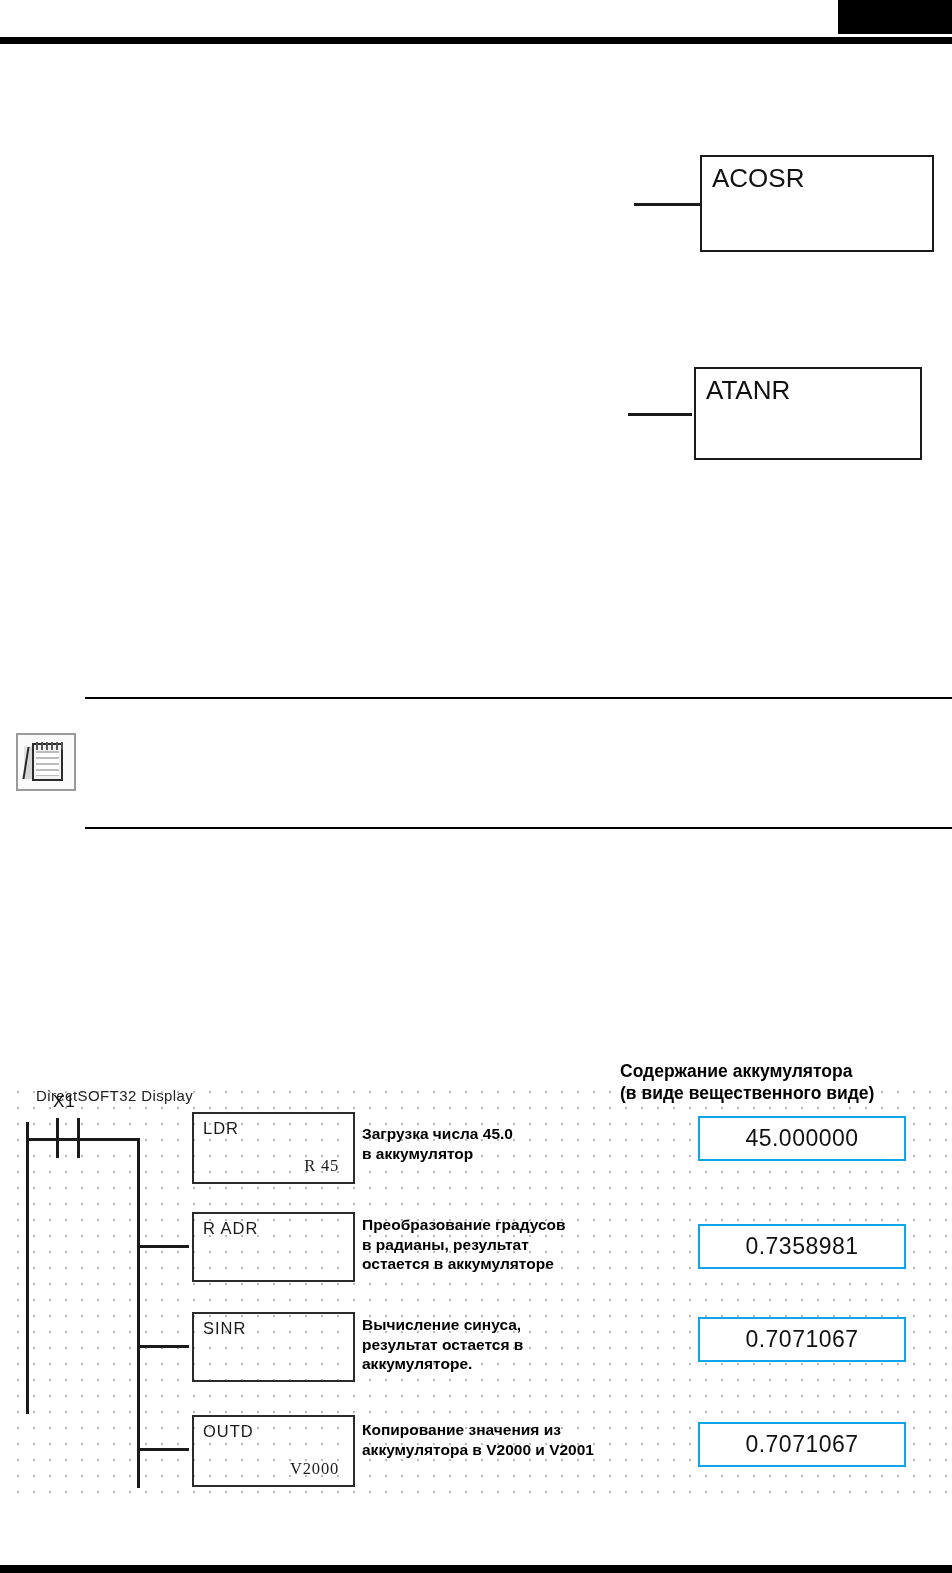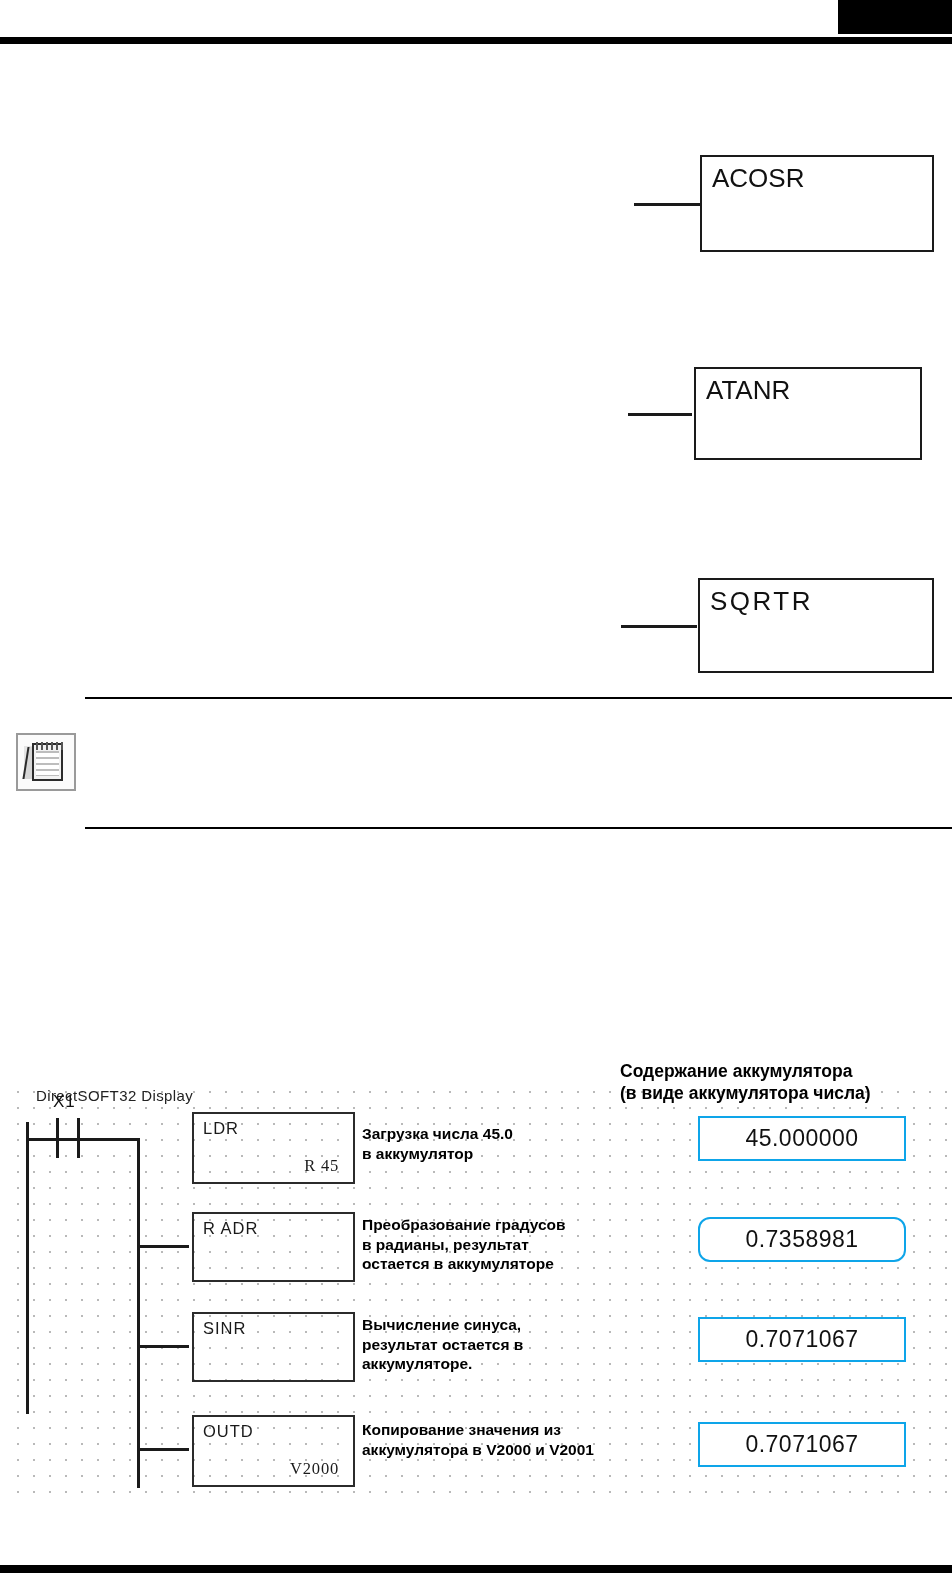--- a/index.html
+++ b/index.html
@@ -310,45 +310,39 @@
     </div>
   </div>
 
   <div class="instr" style="left:624px; top:367px; width:328px; height:96px;">
     <div class="lead" style="top:46px; left:4px; width:64px;"></div>
     <div class="box" style="left:70px; width:228px; height:93px;padding-left:19px;">
       <div class="mnemonic">ATANR</div>
     </div>
   </div>
 
-  <div class="instr" style="left:616px; top:578px; width:336px; height:98px;">
-    <div class="lead" style="top:47px; left:5px; width:76px;"></div>
-    <div class="box" style="left:82px; width:236px; height:95px;">
-      <div class="mnemonic spaced">SQRTR</div>
-    </div>
-  </div>
 
   <div class="divider" style="top:697px;"></div>
   <div class="divider" style="top:827px;"></div>
 
   <div class="note-icon">
     <div class="shadow"></div>
     <div class="flap"></div>
     <div class="pad">
       <div class="pad-lines"></div>
       <div class="spiral"></div>
     </div>
   </div>
 
   <div id="figure">
     <div class="grid-bg"></div>
 
     <div class="fig-caption">
       <div>Содержание аккумулятора</div>
-      <div>(в виде аккумулятора числа)</div>
+      <div>(в виде вещественного виде)</div>
     </div>
 
     <div class="display-label">DirectSOFT32 Display</div>
 
     <div class="rail-left"></div>
     <div class="rung-top"></div>
     <div class="rail-branch"></div>
     <div class="contact a"></div>
     <div class="contact b"></div>
     <div class="contact-label">X1</div>
@@ -362,21 +356,21 @@
     <div class="vbox" style="top:56px;">45.000000</div>
 
     <div class="stub" style="top:185px;"></div>
     <div class="fb" style="top:152px; height:70px;">
       <div class="op">R ADR</div>
       <div class="operand"></div>
     </div>
     <div class="fdesc" style="top:155px;">Преобразование градусов
 в радианы, результат
 остается в аккумуляторе</div>
-    <div class="vbox" style="top:157px;border-radius:12px;">0.7358981</div>
+    <div class="vbox" style="top:164px;">0.7358981</div>
 
     <div class="stub" style="top:285px;"></div>
     <div class="fb" style="top:252px; height:70px;">
       <div class="op">SINR</div>
       <div class="operand"></div>
     </div>
     <div class="fdesc" style="top:255px;">Вычисление синуса,
 результат остается в
 аккумуляторе.</div>
     <div class="vbox" style="top:257px;">0.7071067</div>

